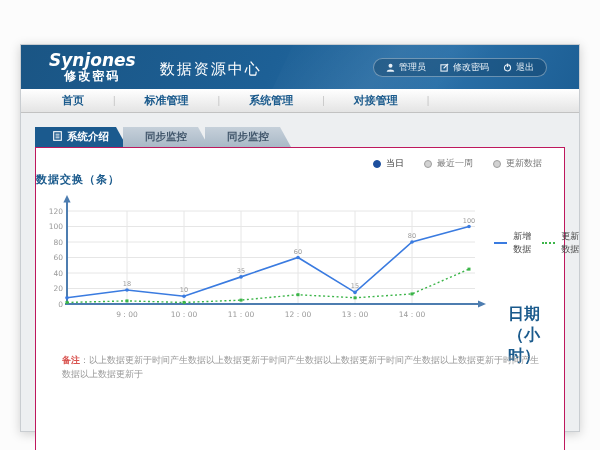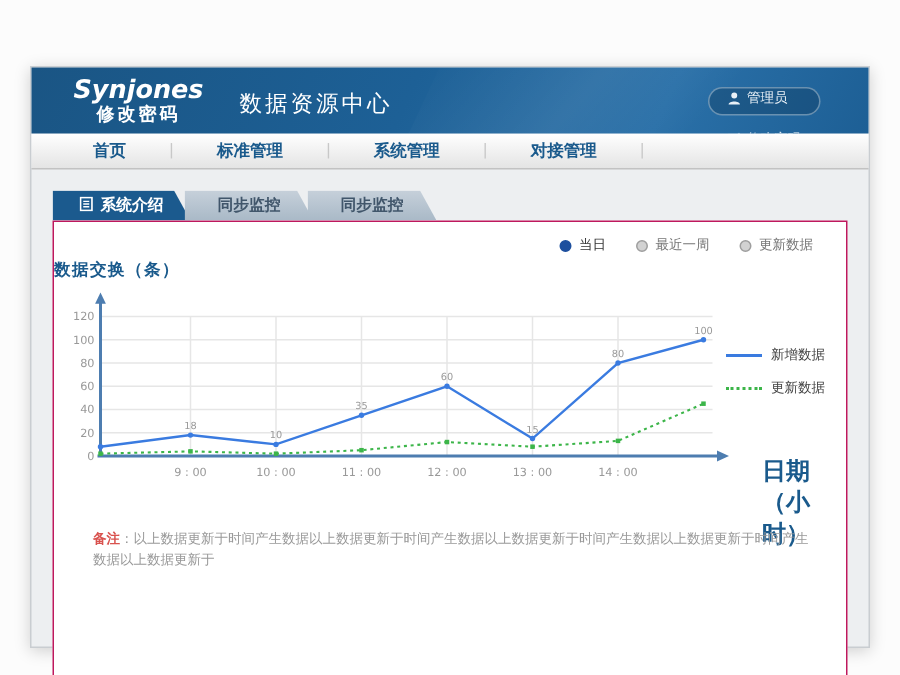--- a/index.html
+++ b/index.html
@@ -13,23 +13,23 @@
   .header { position:relative; height:44px;
     background:linear-gradient(115deg,#1a5584 0%,#1d6096 45%,#2a70a8 75%,#1d5f95 100%);
     display:flex; align-items:center; overflow:hidden; }
   .header:before { content:""; position:absolute; right:40px; top:-30px; width:260px; height:120px;
     background:linear-gradient(115deg,rgba(255,255,255,0) 0%,rgba(255,255,255,.07) 40%,rgba(255,255,255,0) 70%);
     transform:skewX(-25deg); }
   .logo { margin-left:28px; color:#fff; line-height:1.05; text-align:center; }
   .logo-en { font-size:17px; font-weight:bold; font-style:italic; letter-spacing:0; }
   .logo-cn { font-size:12px; font-weight:bold; letter-spacing:2px; }
   .app-title { color:#fff; font-size:15px; letter-spacing:2px; margin-left:24px; margin-top:4px;text-align:right; }
-  .user-pill { position:absolute; right:32px; top:13px; height:19px; display:flex; 
+  .user-pill { position:absolute; right:32px; top:13px; height:19px; display:flex; align-items:center;
     gap:14px; padding:0 12px; border-radius:10px; background:rgba(10,45,75,.30);
-    border:1px solid rgba(255,255,255,.35);flex-direction:column; }
+    border:1px solid rgba(255,255,255,.35); }
   .user-item { display:flex; align-items:center; gap:4px; color:#e8f0f7; font-size:9px; cursor:pointer; }
   .user-item svg { display:block; }
 
   
   .nav { height:24px; background:linear-gradient(#ffffff,#e4e4e4); border-bottom:1px solid #c2c2c2;
     display:flex; align-items:center; padding-left:14px;font-family:Liberation Mono, monospace; }
   .nav-item { font-size:11px; font-weight:bold; color:#1a5a8c; padding:0 27px; cursor:pointer; }
   .nav-sep { color:#c8c8c8; font-size:11px; }
 
   
@@ -51,21 +51,21 @@
   .dot--on { background:#1d4f9e; border:1px solid #1d4f9e; }
   .dot--off { background:#d2d2d2; border:1px solid #9e9e9e; }
   .range-opt .lbl-on { color:#333; }
   .range-opt .lbl-off { color:#777; }
 
   .ylabel { position:absolute; left:0; top:24px; font-size:11px; font-weight:bold; color:#1a5a8c;
     letter-spacing:1px; }
   .chart-wrap { position:absolute; left:12px; top:46px; width:450px; height:130px; }
   .xlabel { position:absolute; left:472px; top:156px; font-size:16px; font-weight:bold; color:#1a5a8c;font-family:Liberation Serif, serif; }
 
-  .legend { position:absolute; left:448px; top:82px; display:flex; flex-direction:column; gap:9px; }
+  .legend { position:absolute; left:458px; top:82px; display:flex; flex-direction:row; gap:9px; }
   .legend-item { display:flex; align-items:center; gap:6px; font-size:9px; color:#444; }
   .legend-line { width:24px; height:0; }
   .legend-line--solid { border-top:2px solid #3a7be0; }
   .legend-line--dotted { border-top:2px dotted #3cb549; }
 
   .note { position:absolute; left:26px; top:206px; right:20px; font-size:9px; color:#999; line-height:1.5; }
   .note b { color:#d9534f; font-weight:bold; }
 </style>
 </head>
 <body>

